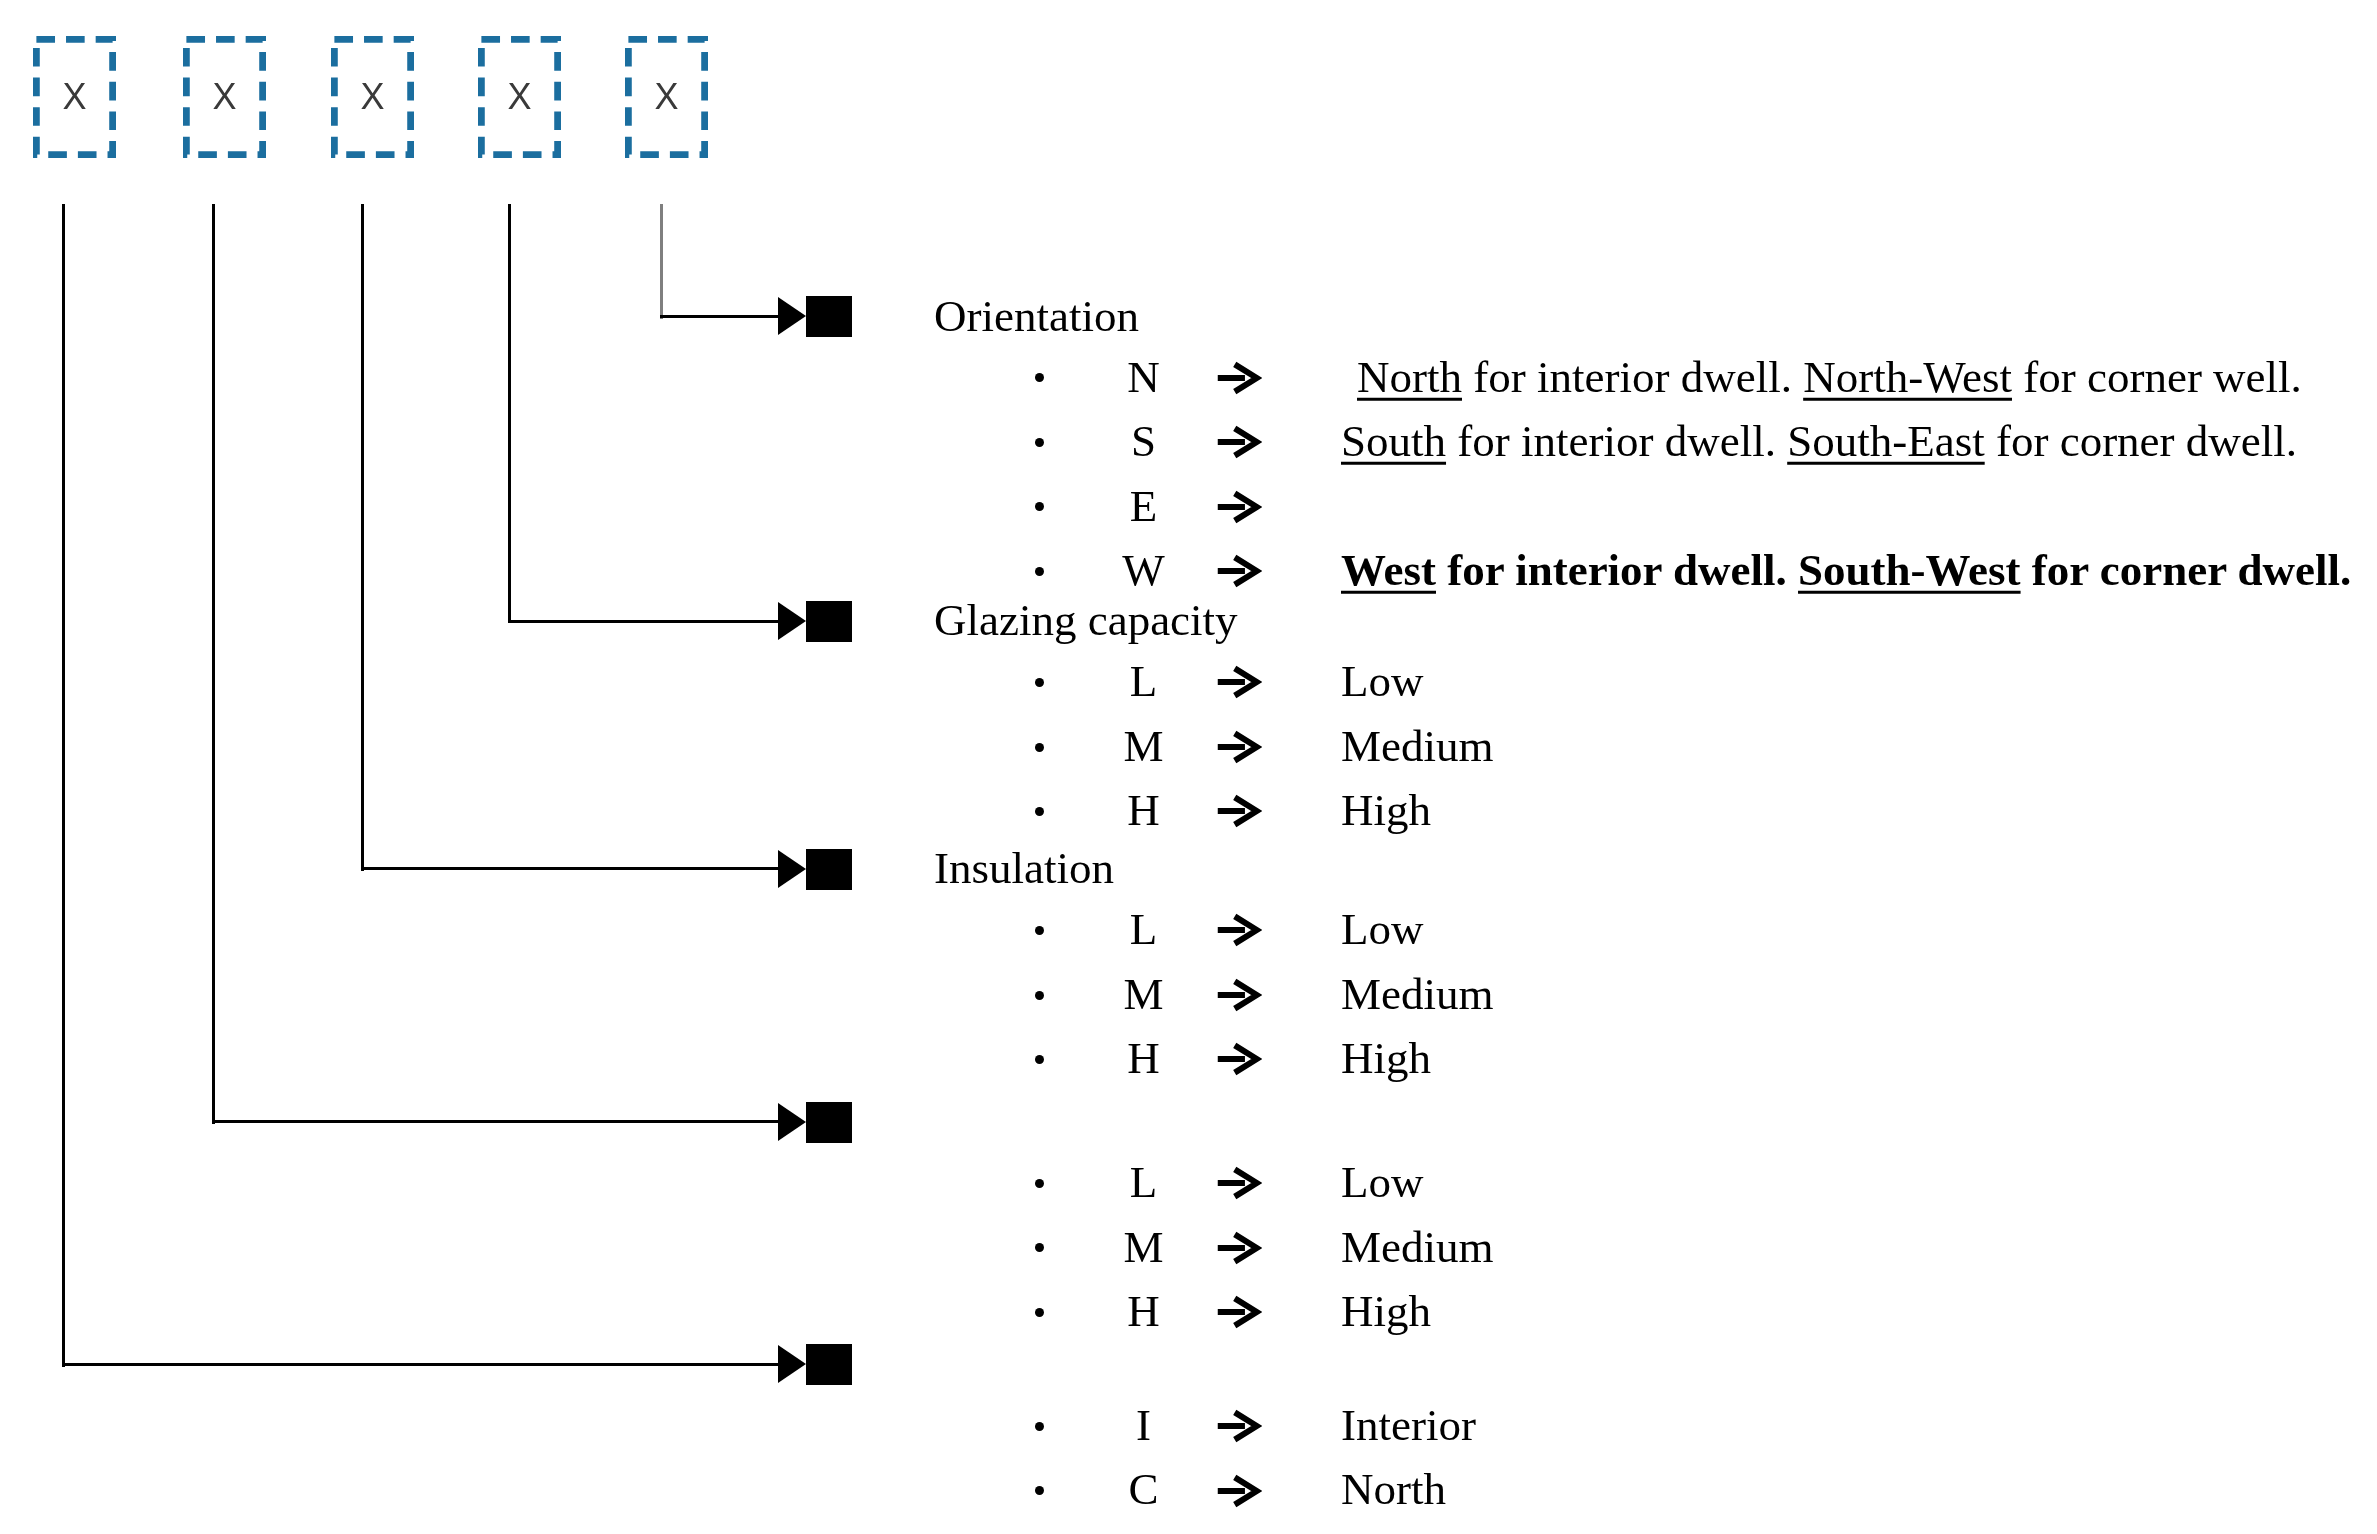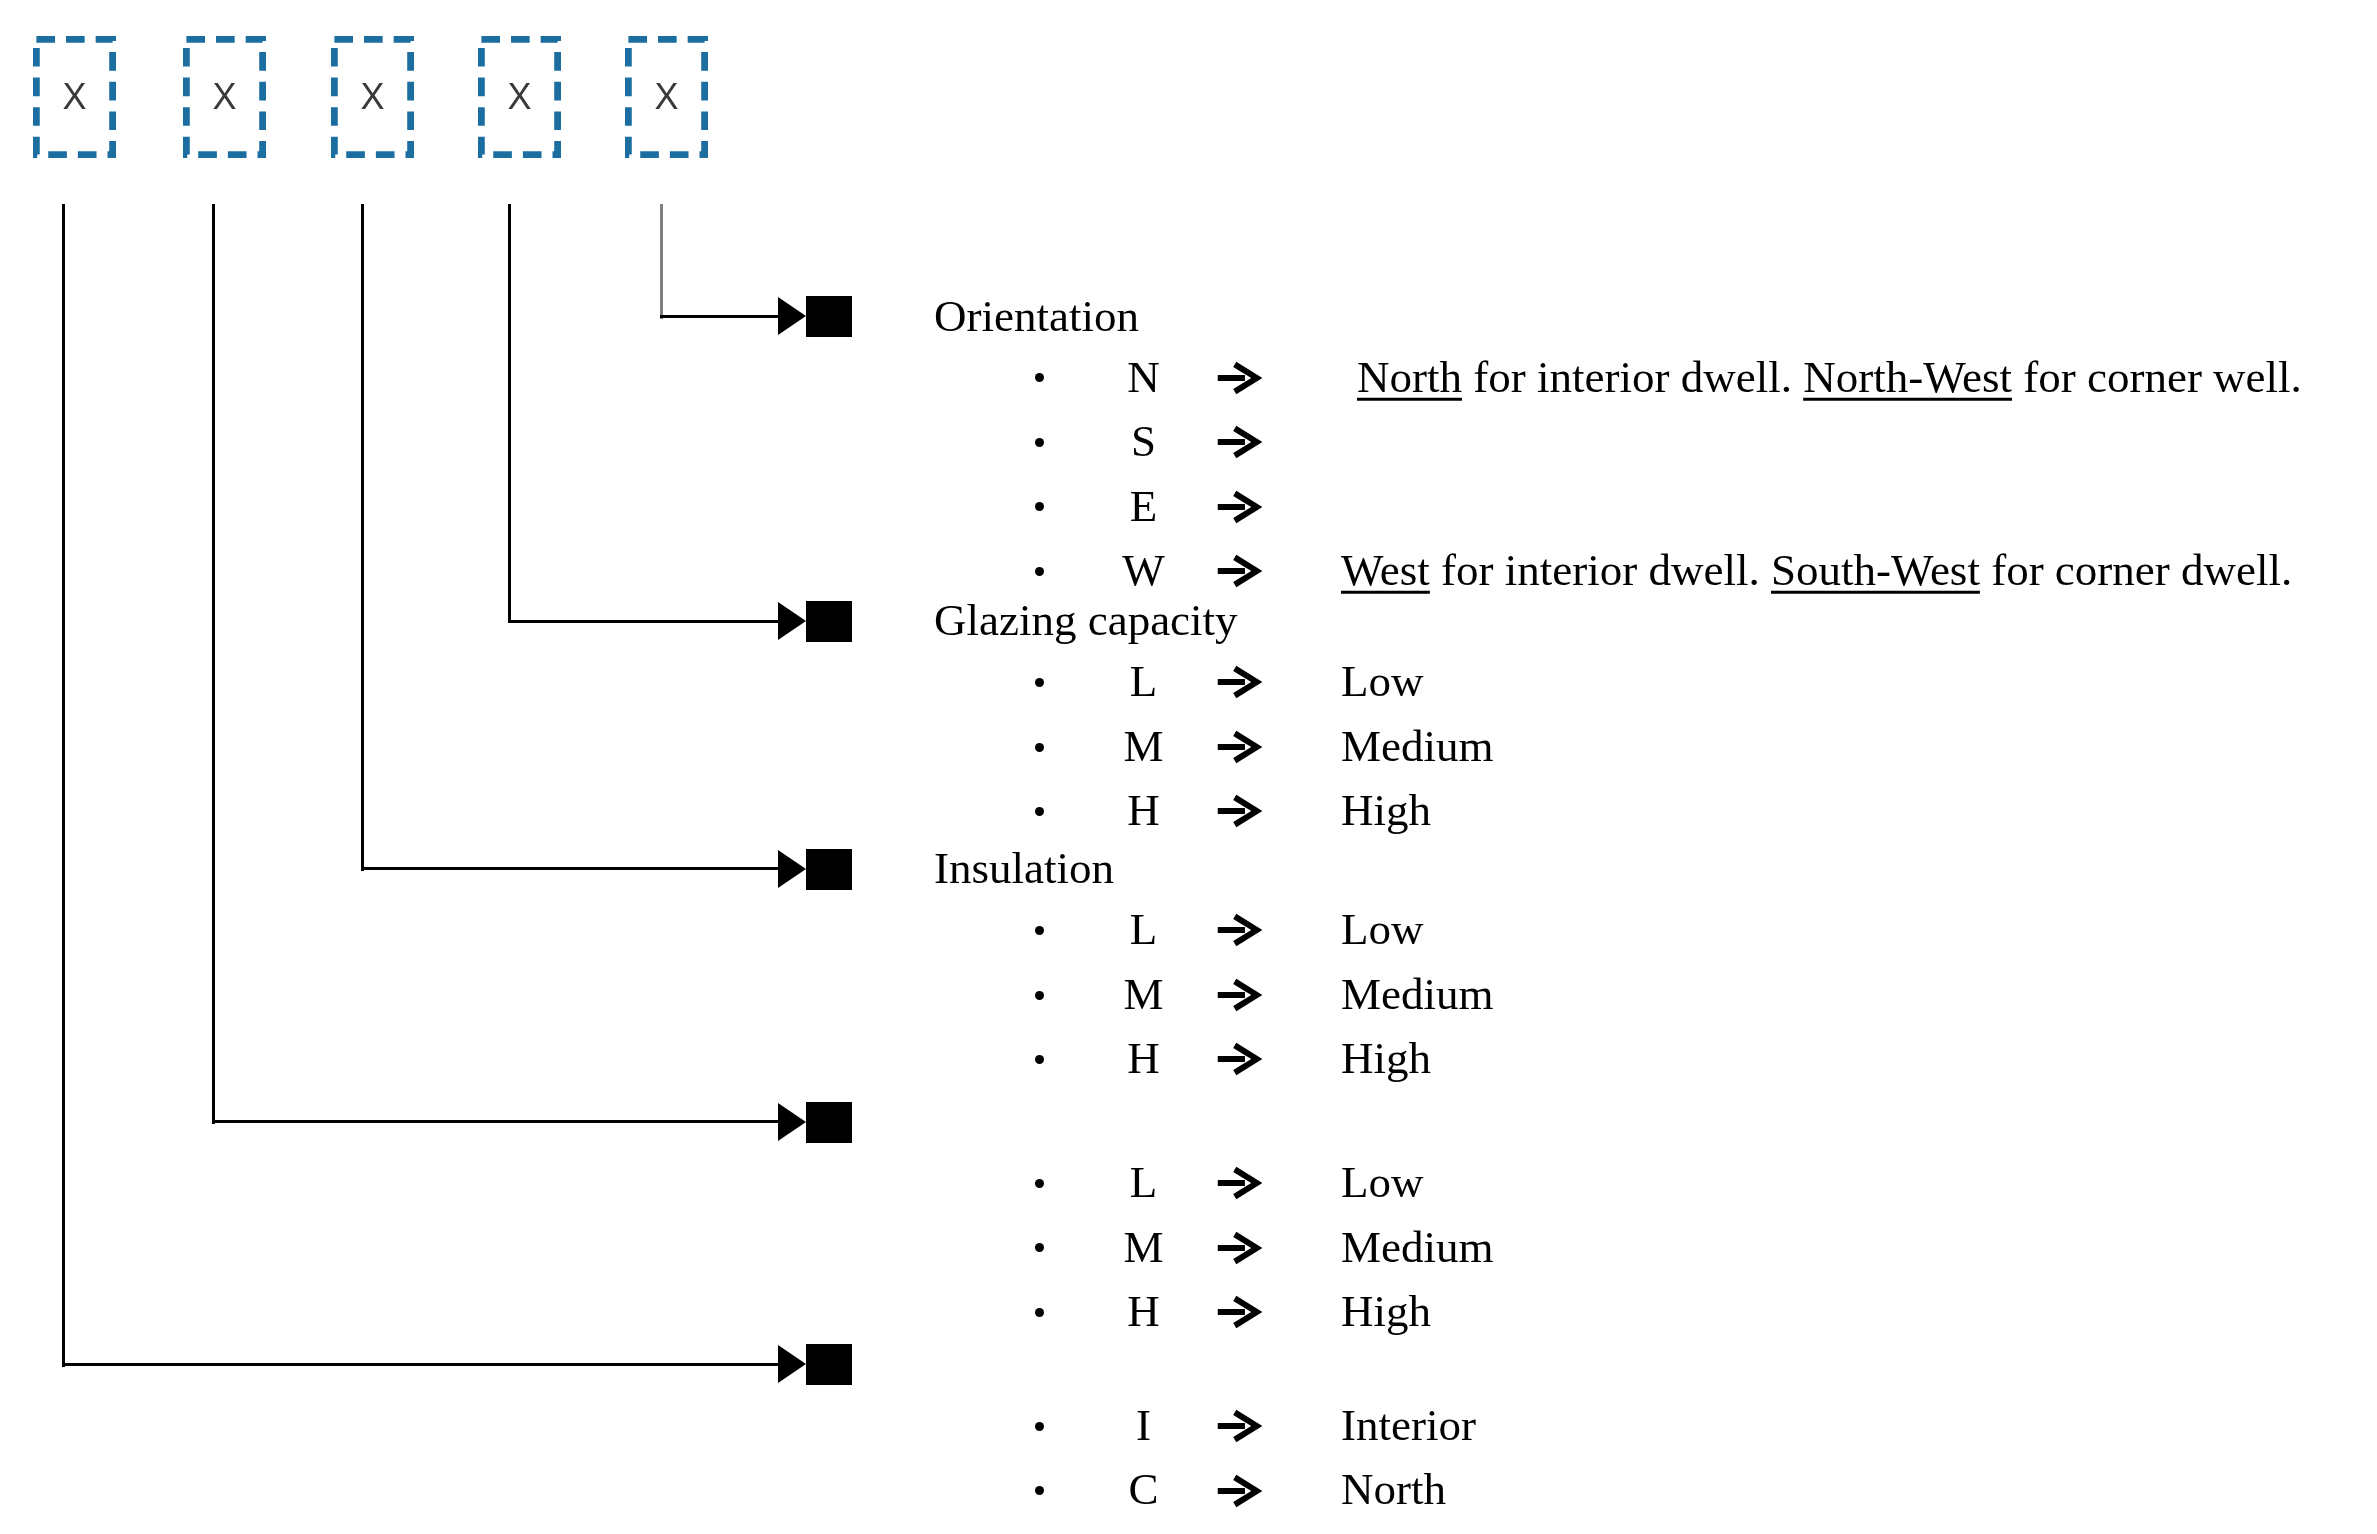--- a/index.html
+++ b/index.html
@@ -93,37 +93,38 @@
     </div>
     <div class="desc" style="left: 1341px; top: 378px; margin-left: 16px;"><span class="u">North</span><span class=""> for interior dwell. </span><span class="u">North-West</span><span class=""> for corner well.</span></div>
     <div class="bullet" style="left: 1035px; top: 438px;"></div>
     <div class="codeLetter" style="left: 1097px; top: 442px;">S</div>
     <div class="arw" style="left: 1216px; top: 425px;">
       <svg width="46" height="34" viewBox="0 0 54 40">
         <path d="M2 20 H34" stroke="currentColor" stroke-width="7" fill="none"></path>
         <path d="M22 4 L48 20 L22 36" stroke="currentColor" stroke-width="7" fill="none"></path>
       </svg>
     </div>
+    <div class="desc" style="left: 1341px; top: 442px;"><span class="u">South</span><span class=""> for interior dwell. </span><span class="u">South-East</span><span class=""> for corner dwell.</span></div>
     <div class="bullet" style="left: 1035px; top: 502px;"></div>
     <div class="codeLetter" style="left: 1097px; top: 507px;">E</div>
     <div class="arw" style="left: 1216px; top: 490px;">
       <svg width="46" height="34" viewBox="0 0 54 40">
         <path d="M2 20 H34" stroke="currentColor" stroke-width="7" fill="none"></path>
         <path d="M22 4 L48 20 L22 36" stroke="currentColor" stroke-width="7" fill="none"></path>
       </svg>
     </div>
     <div class="bullet" style="left: 1035px; top: 567px;"></div>
     <div class="codeLetter" style="left: 1097px; top: 571px;">W</div>
     <div class="arw" style="left: 1216px; top: 554px;">
       <svg width="46" height="34" viewBox="0 0 54 40">
         <path d="M2 20 H34" stroke="currentColor" stroke-width="7" fill="none"></path>
         <path d="M22 4 L48 20 L22 36" stroke="currentColor" stroke-width="7" fill="none"></path>
       </svg>
     </div>
-    <div class="desc" style="left: 1341px; top: 571px;"><span class="u">West</span><span class=""> for interior dwell. </span><span class="u">South-West</span><span class=""> for corner dwell.</span></div>
+    <div class="desc" style="left: 1341px; top: 571px; font-weight: bold;"><span class="u">West</span><span class=""> for interior dwell. </span><span class="u">South-West</span><span class=""> for corner dwell.</span></div>
     <div class="wire" style="left: 508px; top: 204px; width: 3.4px; height: 419px;"></div>
     <div class="wire" style="left: 508px; top: 620px; width: 270px; height: 3.4px;"></div>
     <div class="tri" style="left: 778px; top: 602px;"></div>
     <div class="sq" style="left: 806px; top: 601px; width: 46px; height: 41px;"></div>
     <div class="hdr" style="left: 934px; top: 621px;">Glazing capacity</div>
     <div class="bullet" style="left: 1035px; top: 678px;"></div>
     <div class="codeLetter" style="left: 1097px; top: 682px;">L</div>
     <div class="arw" style="left: 1216px; top: 665px;">
       <svg width="46" height="34" viewBox="0 0 54 40">
         <path d="M2 20 H34" stroke="currentColor" stroke-width="7" fill="none"></path>

